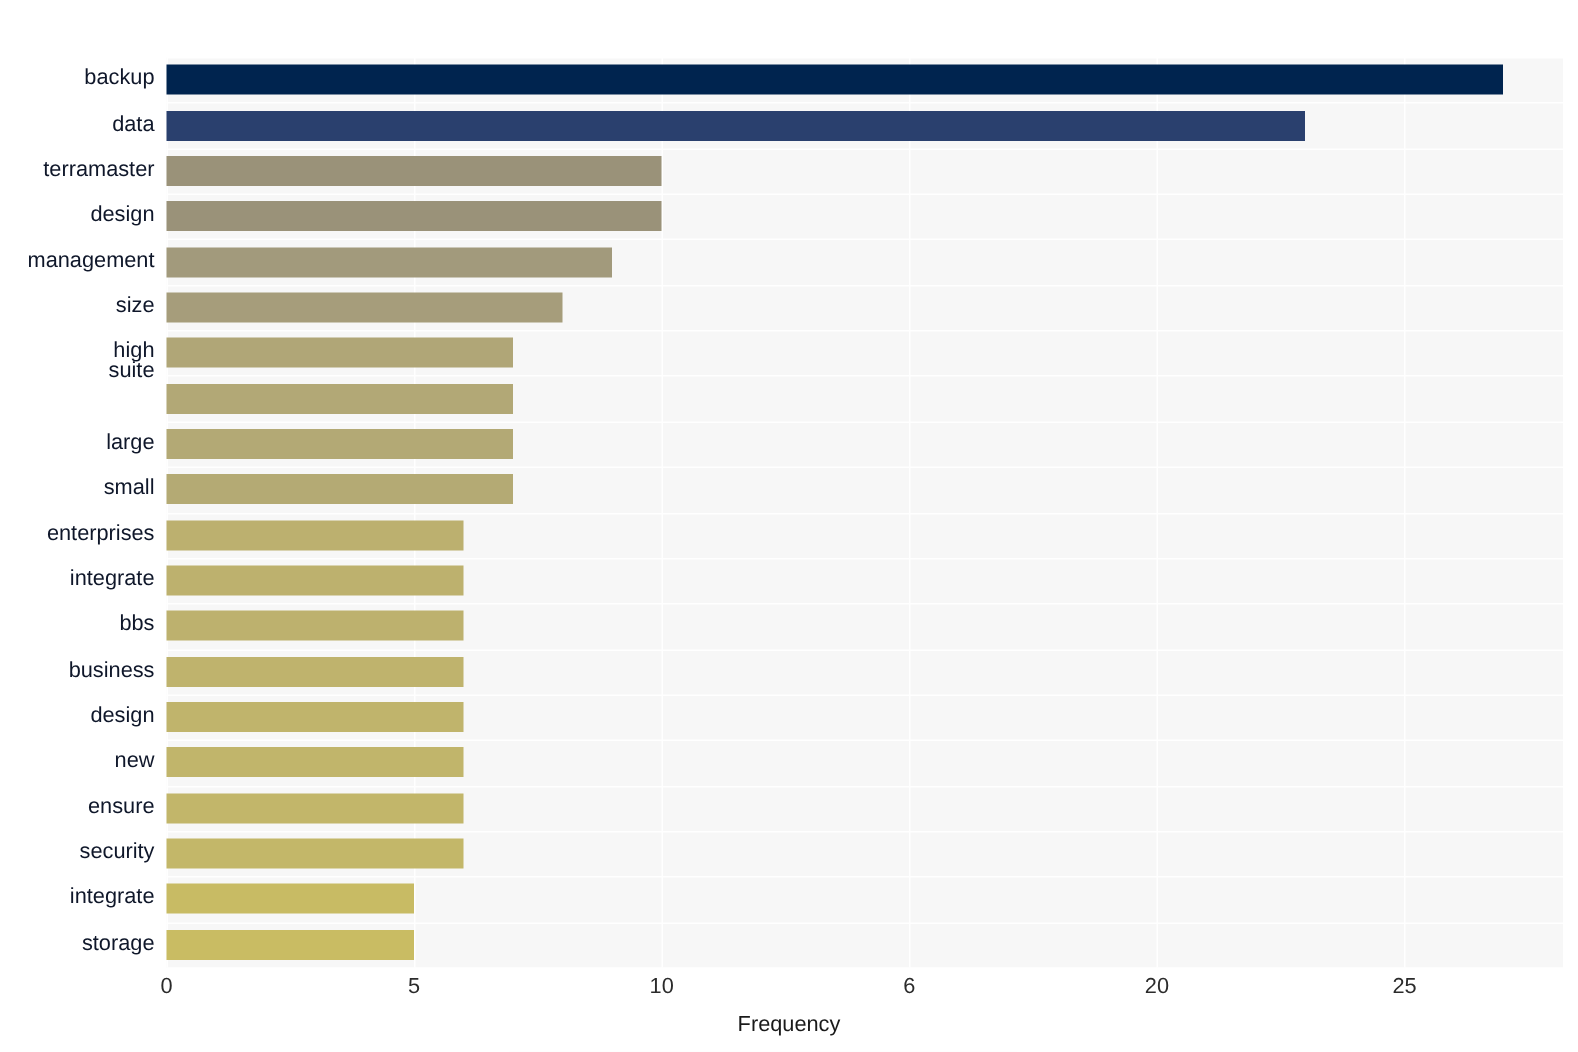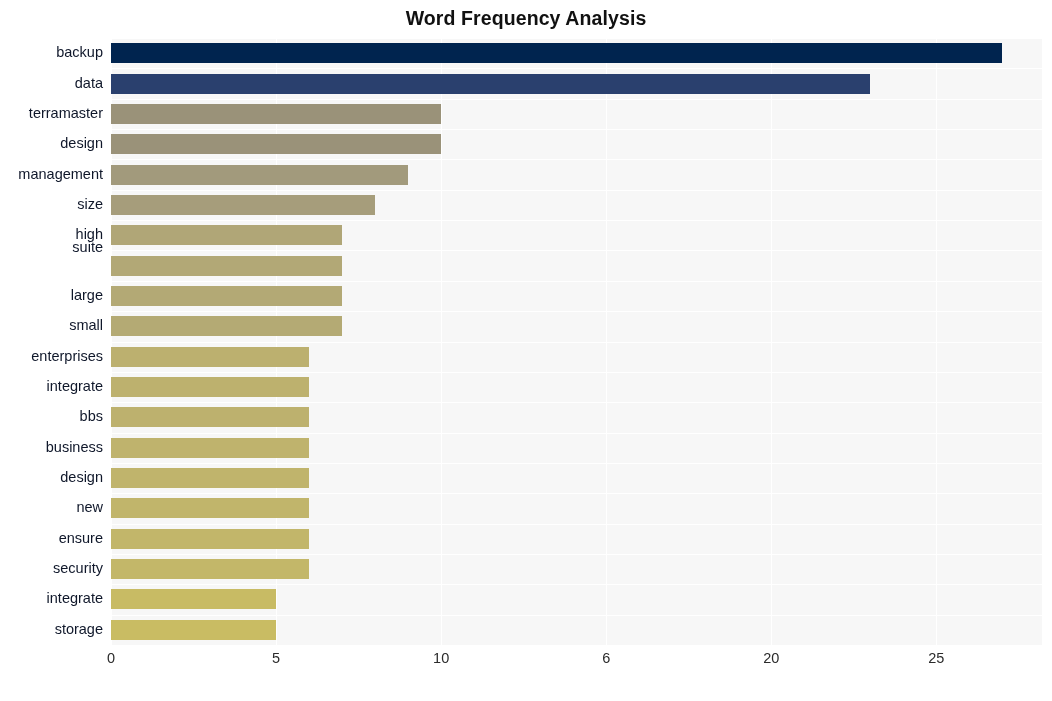--- a/index.html
+++ b/index.html
@@ -103,21 +103,20 @@
     text-align: center;
     font-size: 14.5px;
     color: #1a1a1a;
   }
 </style>
 </head>
 <body>
 
 <div id="chart-root">
 
-  <div id="chart-title">Word Frequency Analysis</div>
 
   <div id="plot-area">
     <div id="vgrid-layer">
         <div class="vgrid" style="left: 0px;"></div>
         <div class="vgrid" style="left: 165.071px;"></div>
         <div class="vgrid" style="left: 330.142px;"></div>
         <div class="vgrid" style="left: 495.213px;"></div>
         <div class="vgrid" style="left: 660.284px;"></div>
         <div class="vgrid" style="left: 825.355px;"></div>
       </div>
@@ -233,13 +232,14 @@
 
   <div id="x-labels">
       <div class="xlab" style="left: 111px;">0</div>
       <div class="xlab" style="left: 276.071px;">5</div>
       <div class="xlab" style="left: 441.142px;">10</div>
       <div class="xlab" style="left: 606.213px;">6</div>
       <div class="xlab" style="left: 771.284px;">20</div>
       <div class="xlab" style="left: 936.355px;">25</div>
     </div>
 
+  <div id="x-axis-title">Frequency</div>
 </div>
 
 </body></html>

